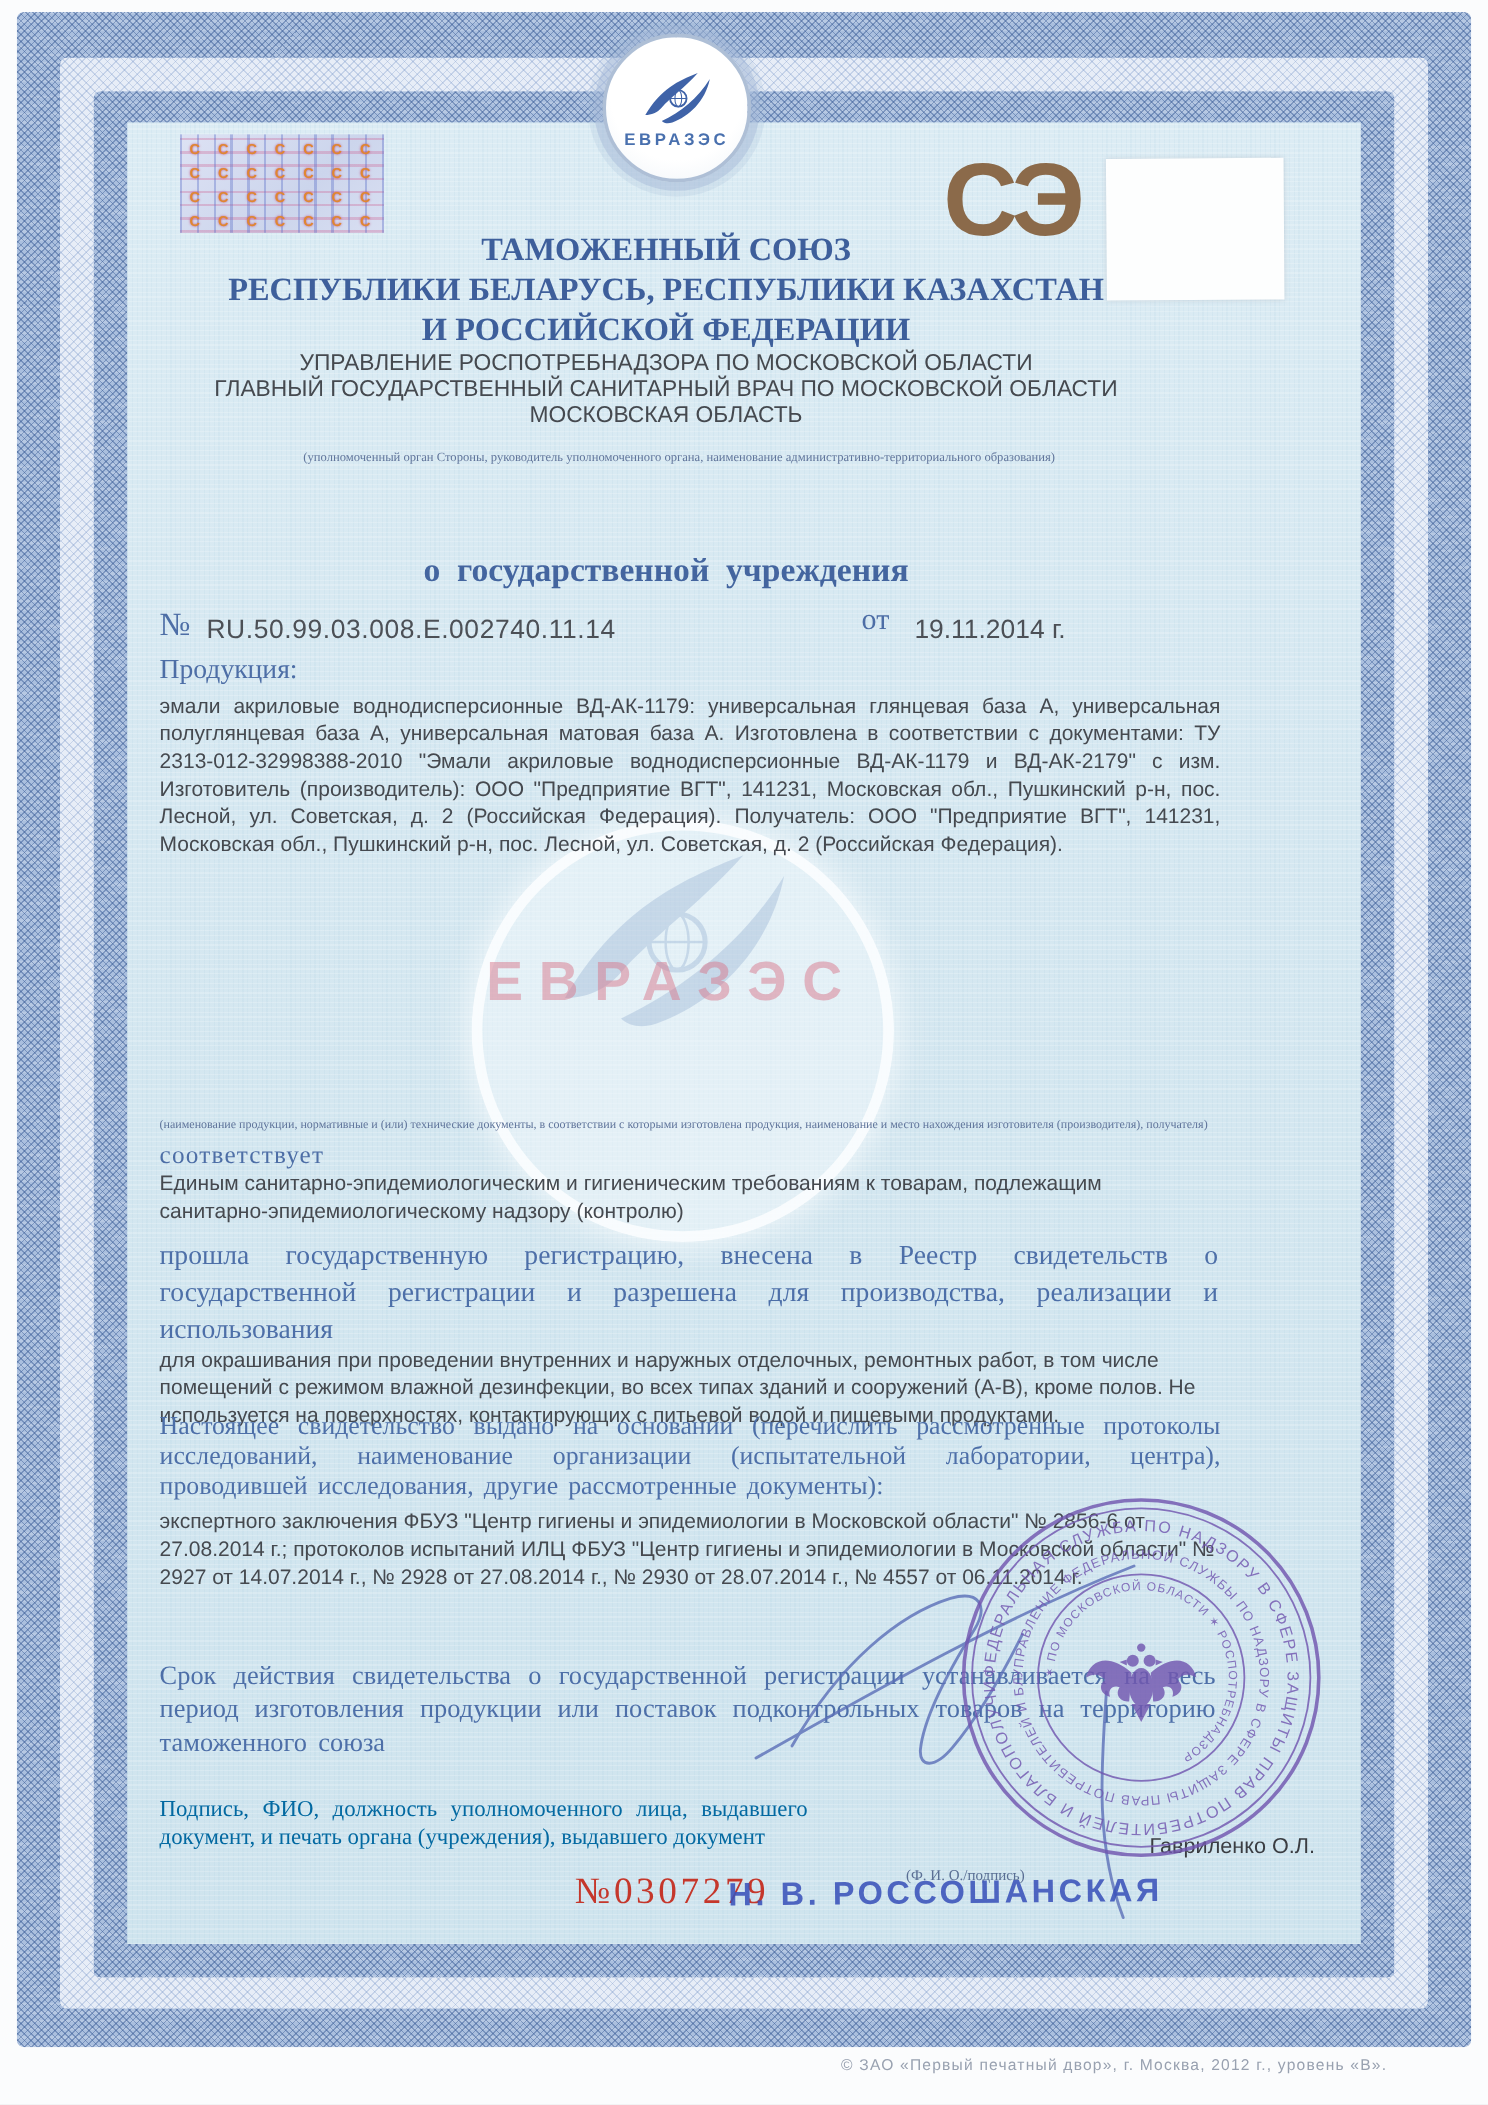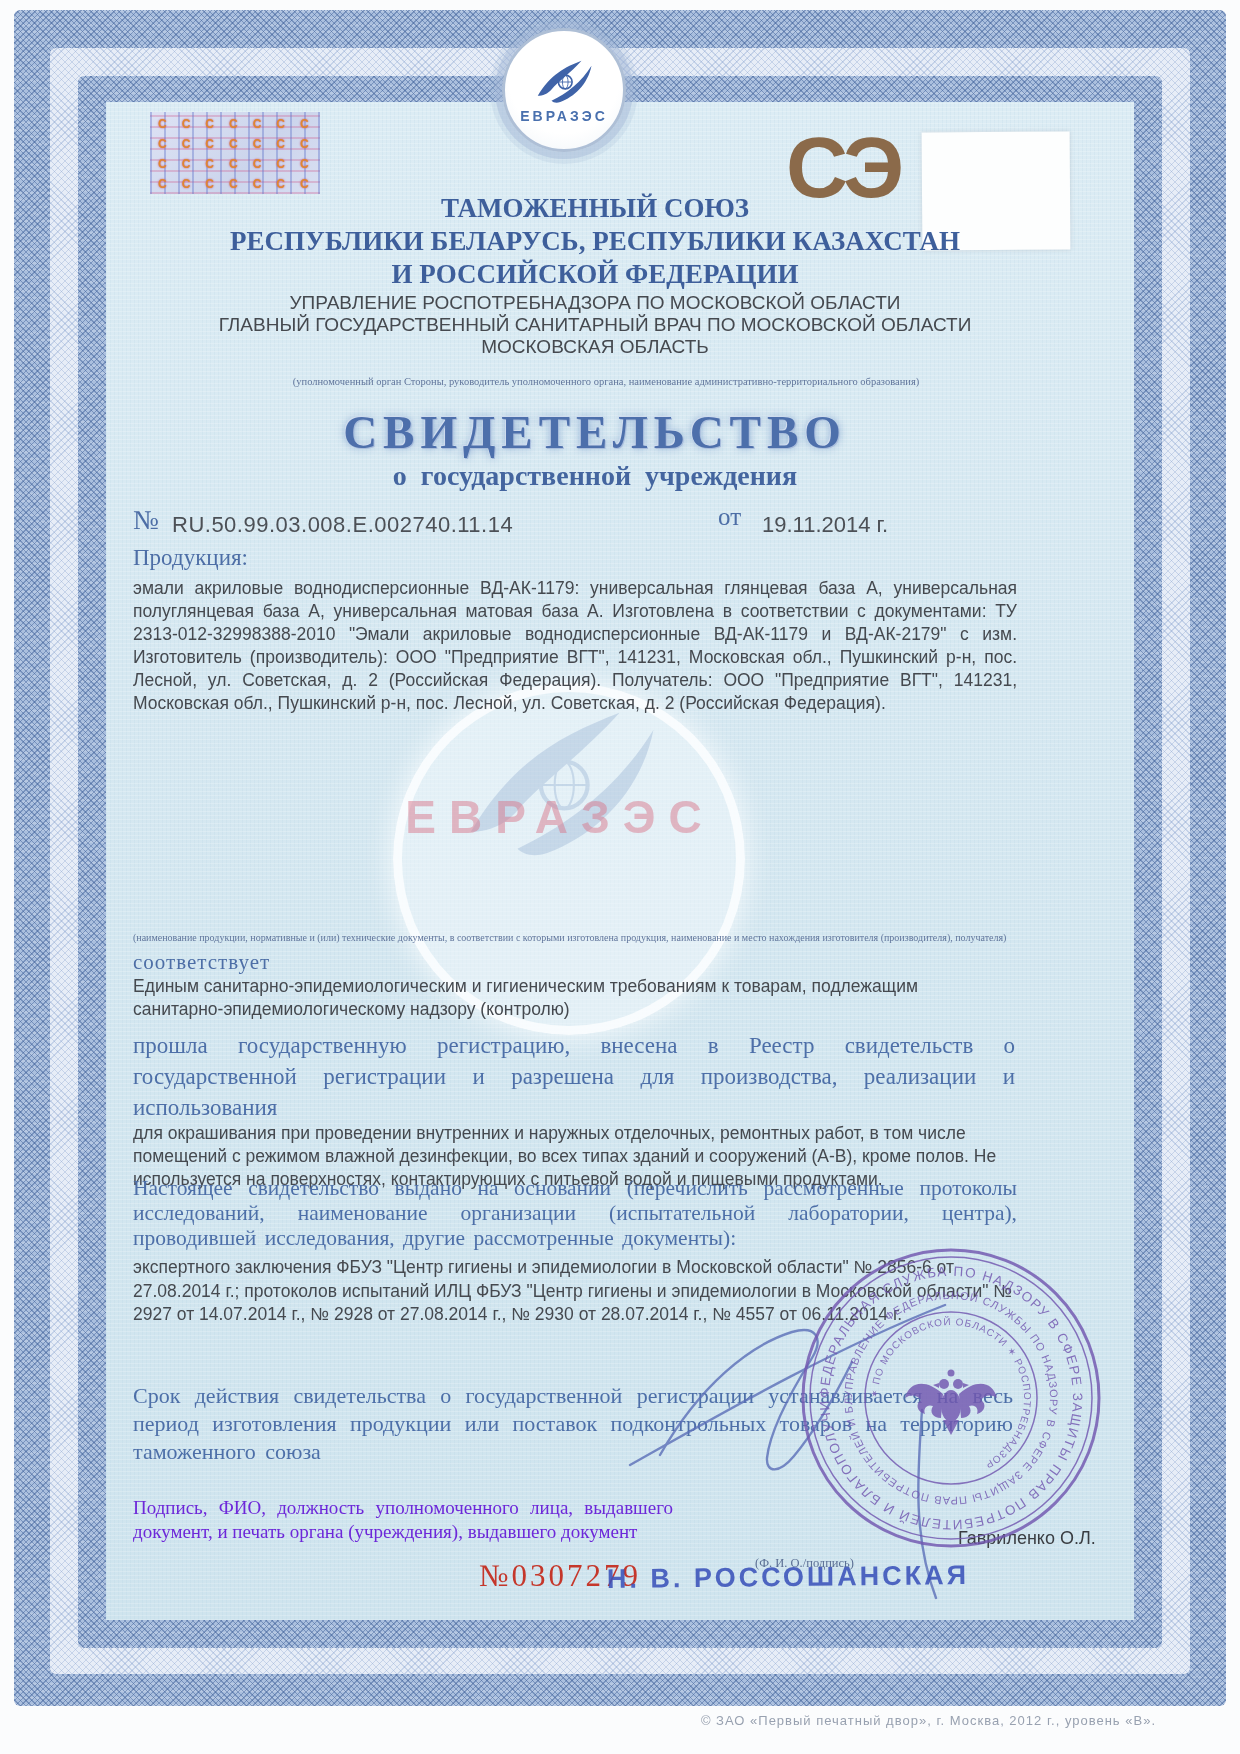--- a/index.html
+++ b/index.html
@@ -27,21 +27,21 @@
   }
   .content-area::after{content:"";position:absolute;inset:0;
     background:
       repeating-linear-gradient(0deg, rgba(255,255,255,.20) 0 1px, transparent 1px 4px),
       repeating-linear-gradient(90deg, rgba(160,200,220,.12) 0 1px, transparent 1px 4px);}
   .abs{position:absolute;}
   .serif{font-family:"Liberation Serif",serif;}
   .sans{font-family:"Liberation Sans",sans-serif;}
   .blue-serif{color:#4d6ea6;}
   .gray-sans{color:#45494f;}
-  .centered{left:0;width:1110px;text-align:center;padding-left:40px;}
+  .centered{left:0;width:1110px;text-align:center;}
   .just{text-align:justify;}
   .title-main{
     font-size:47px;font-weight:bold;letter-spacing:6px;color:#4d6fab;
     text-shadow:1px 1px 0 #a9bddc,-1px -1px 0 #cfdcee,0 0 9px rgba(90,130,190,.65);
   }
   .medallion{
     position:absolute;left:502px;top:28px;width:118px;height:118px;border-radius:50%;
     background:radial-gradient(circle at 50% 40%,#ffffff 60%,#eef3f8 100%);
     border:3px solid #aebfd6;
     box-shadow:0 0 0 7px rgba(165,185,214,.45),0 0 0 12px rgba(165,185,214,.22);
@@ -118,21 +118,20 @@
   <div class="white-patch"></div>
 
   <div class="abs centered serif" style="top:193px;font-size:27px;font-weight:bold;color:#3e5f9b;">ТАМОЖЕННЫЙ СОЮЗ</div>
   <div class="abs centered serif" style="top:226px;font-size:27px;font-weight:bold;color:#3e5f9b;">РЕСПУБЛИКИ БЕЛАРУСЬ, РЕСПУБЛИКИ КАЗАХСТАН</div>
   <div class="abs centered sans gray-sans" style="top:292px;font-size:19px;">УПРАВЛЕНИЕ РОСПОТРЕБНАДЗОРА ПО МОСКОВСКОЙ ОБЛАСТИ</div>
   <div class="abs centered serif" style="top:259px;font-size:27px;font-weight:bold;color:#3e5f9b;">И РОССИЙСКОЙ ФЕДЕРАЦИИ</div>
   <div class="abs centered sans gray-sans" style="top:314px;font-size:19px;">ГЛАВНЫЙ ГОСУДАРСТВЕННЫЙ САНИТАРНЫЙ ВРАЧ ПО МОСКОВСКОЙ ОБЛАСТИ</div>
   <div class="abs centered sans gray-sans" style="top:336px;font-size:19px;">МОСКОВСКАЯ ОБЛАСТЬ</div>
   <div class="abs centered serif small-note" style="top:376px;">(уполномоченный орган Стороны, руководитель уполномоченного органа, наименование административно-территориального образования)</div>
 
-  <div class="abs centered serif title-main" style="top:405px;">СВИДЕТЕЛЬСТВО</div>
   <div class="abs centered serif" style="top:460px;font-size:28px;font-weight:bold;color:#44659f;word-spacing:7px;">о государственной учреждения</div>
 
   <div class="abs serif blue-serif" style="left:133px;top:505px;font-size:27px;">№</div>
   <div class="abs sans" style="left:172px;top:512px;font-size:22px;color:#4c5056;letter-spacing:.5px;text-align:right;">RU.50.99.03.008.Е.002740.11.14</div>
   <div class="abs serif blue-serif" style="left:718px;top:503px;font-size:25px;">от</div>
   <div class="abs sans" style="left:762px;top:512px;font-size:22px;color:#4c5056;">19.11.2014 г.</div>
 
   <div class="abs serif blue-serif" style="left:133px;top:545px;font-size:23px;">Продукция:</div>
   <div class="abs sans gray-sans just" style="left:133px;top:577px;width:884px;font-size:17.5px;line-height:23px;">эмали акриловые воднодисперсионные ВД-АК-1179: универсальная глянцевая база А, универсальная полуглянцевая база А, универсальная матовая база А. Изготовлена в соответствии с документами: ТУ 2313-012-32998388-2010 "Эмали акриловые воднодисперсионные ВД-АК-1179 и ВД-АК-2179" с изм. Изготовитель (производитель): ООО "Предприятие ВГТ", 141231, Московская обл., Пушкинский р-н, пос. Лесной, ул. Советская, д. 2 (Российская Федерация).  Получатель: ООО "Предприятие ВГТ", 141231, Московская обл., Пушкинский р-н, пос. Лесной, ул. Советская, д. 2 (Российская Федерация).</div>
   <div class="abs serif small-note" style="left:122px;top:932px;font-size:10px;">(наименование продукции, нормативные и (или) технические документы, в соответствии с которыми изготовлена продукция, наименование и место нахождения изготовителя (производителя), получателя)</div>
@@ -141,21 +140,21 @@
   <div class="abs sans gray-sans" style="left:133px;top:975px;width:872px;font-size:17.5px;line-height:23px;">Единым санитарно-эпидемиологическим и гигиеническим требованиям к товарам, подлежащим санитарно-эпидемиологическому надзору (контролю)</div>
 
   <div class="abs serif just" style="left:133px;top:1030px;width:882px;font-size:23px;line-height:31px;color:#4d6fa8;word-spacing:7px;">прошла государственную регистрацию, внесена в Реестр свидетельств о государственной регистрации и разрешена для производства, реализации и использования</div>
   <div class="abs sans gray-sans" style="left:133px;top:1122px;width:892px;font-size:17.5px;line-height:23px;">для окрашивания при проведении внутренних и наружных отделочных, ремонтных работ, в том числе помещений с режимом влажной дезинфекции, во всех типах зданий и сооружений (А-В), кроме полов. Не используется на поверхностях, контактирующих с питьевой водой и пищевыми продуктами.</div>
 
   <div class="abs serif just" style="left:133px;top:1176px;width:884px;font-size:21.5px;line-height:25px;color:#4d6fa8;word-spacing:3px;">Настоящее свидетельство выдано на основании (перечислить рассмотренные протоколы исследований, наименование организации (испытательной лаборатории, центра), проводившей исследования, другие рассмотренные документы):</div>
   <div class="abs sans gray-sans" style="left:133px;top:1256px;width:892px;font-size:17.5px;line-height:23.5px;">экспертного заключения ФБУЗ "Центр гигиены и эпидемиологии в Московской области" № 2856-6 от 27.08.2014 г.; протоколов испытаний ИЛЦ ФБУЗ "Центр гигиены и эпидемиологии в Московской области" № 2927 от 14.07.2014 г., № 2928 от 27.08.2014 г., № 2930 от 28.07.2014 г., № 4557 от 06.11.2014 г.</div>
 
   <div class="abs serif just" style="left:133px;top:1382px;width:880px;font-size:22px;line-height:28px;color:#4d6fa8;word-spacing:4px;">Срок действия свидетельства о государственной регистрации устанавливается на весь период изготовления продукции или поставок подконтрольных товаров на территорию таможенного союза</div>
 
-  <div class="abs serif just" style="left:133px;top:1496px;width:540px;font-size:19px;line-height:23.5px;color:#6d28d9;">Подпись, ФИО, должность уполномоченного лица, выдавшего документ, и печать органа (учреждения), выдавшего документ</div>
+  <div class="abs serif just" style="left:133px;top:1496px;width:540px;font-size:19px;line-height:23.5px;color:#0369a1;">Подпись, ФИО, должность уполномоченного лица, выдавшего документ, и печать органа (учреждения), выдавшего документ</div>
 
   <svg class="abs" style="left:600px;top:1290px;" width="360" height="320" viewBox="0 0 360 320">
     <g fill="none" stroke="#5b6fb8" stroke-width="2.4" stroke-linecap="round" opacity="0.8">
       <path d="M30,175 C110,130 230,60 345,15"></path>
       <path d="M60,165 C100,95 150,55 192,42 C216,35 224,48 212,68 C192,100 170,140 167,168 C166,183 179,184 194,166 C214,142 236,104 252,72"></path>
       <path d="M322,120 C318,180 312,245 336,308"></path>
     </g>
   </svg>
   <div class="abs serif" style="left:755px;top:1556px;font-size:12.5px;color:#5a6f94;">(Ф. И. О./подпись)</div>
   <div class="abs sans" style="left:958px;top:1528px;font-size:18px;color:#3a3d42;">Гавриленко О.Л.</div>

